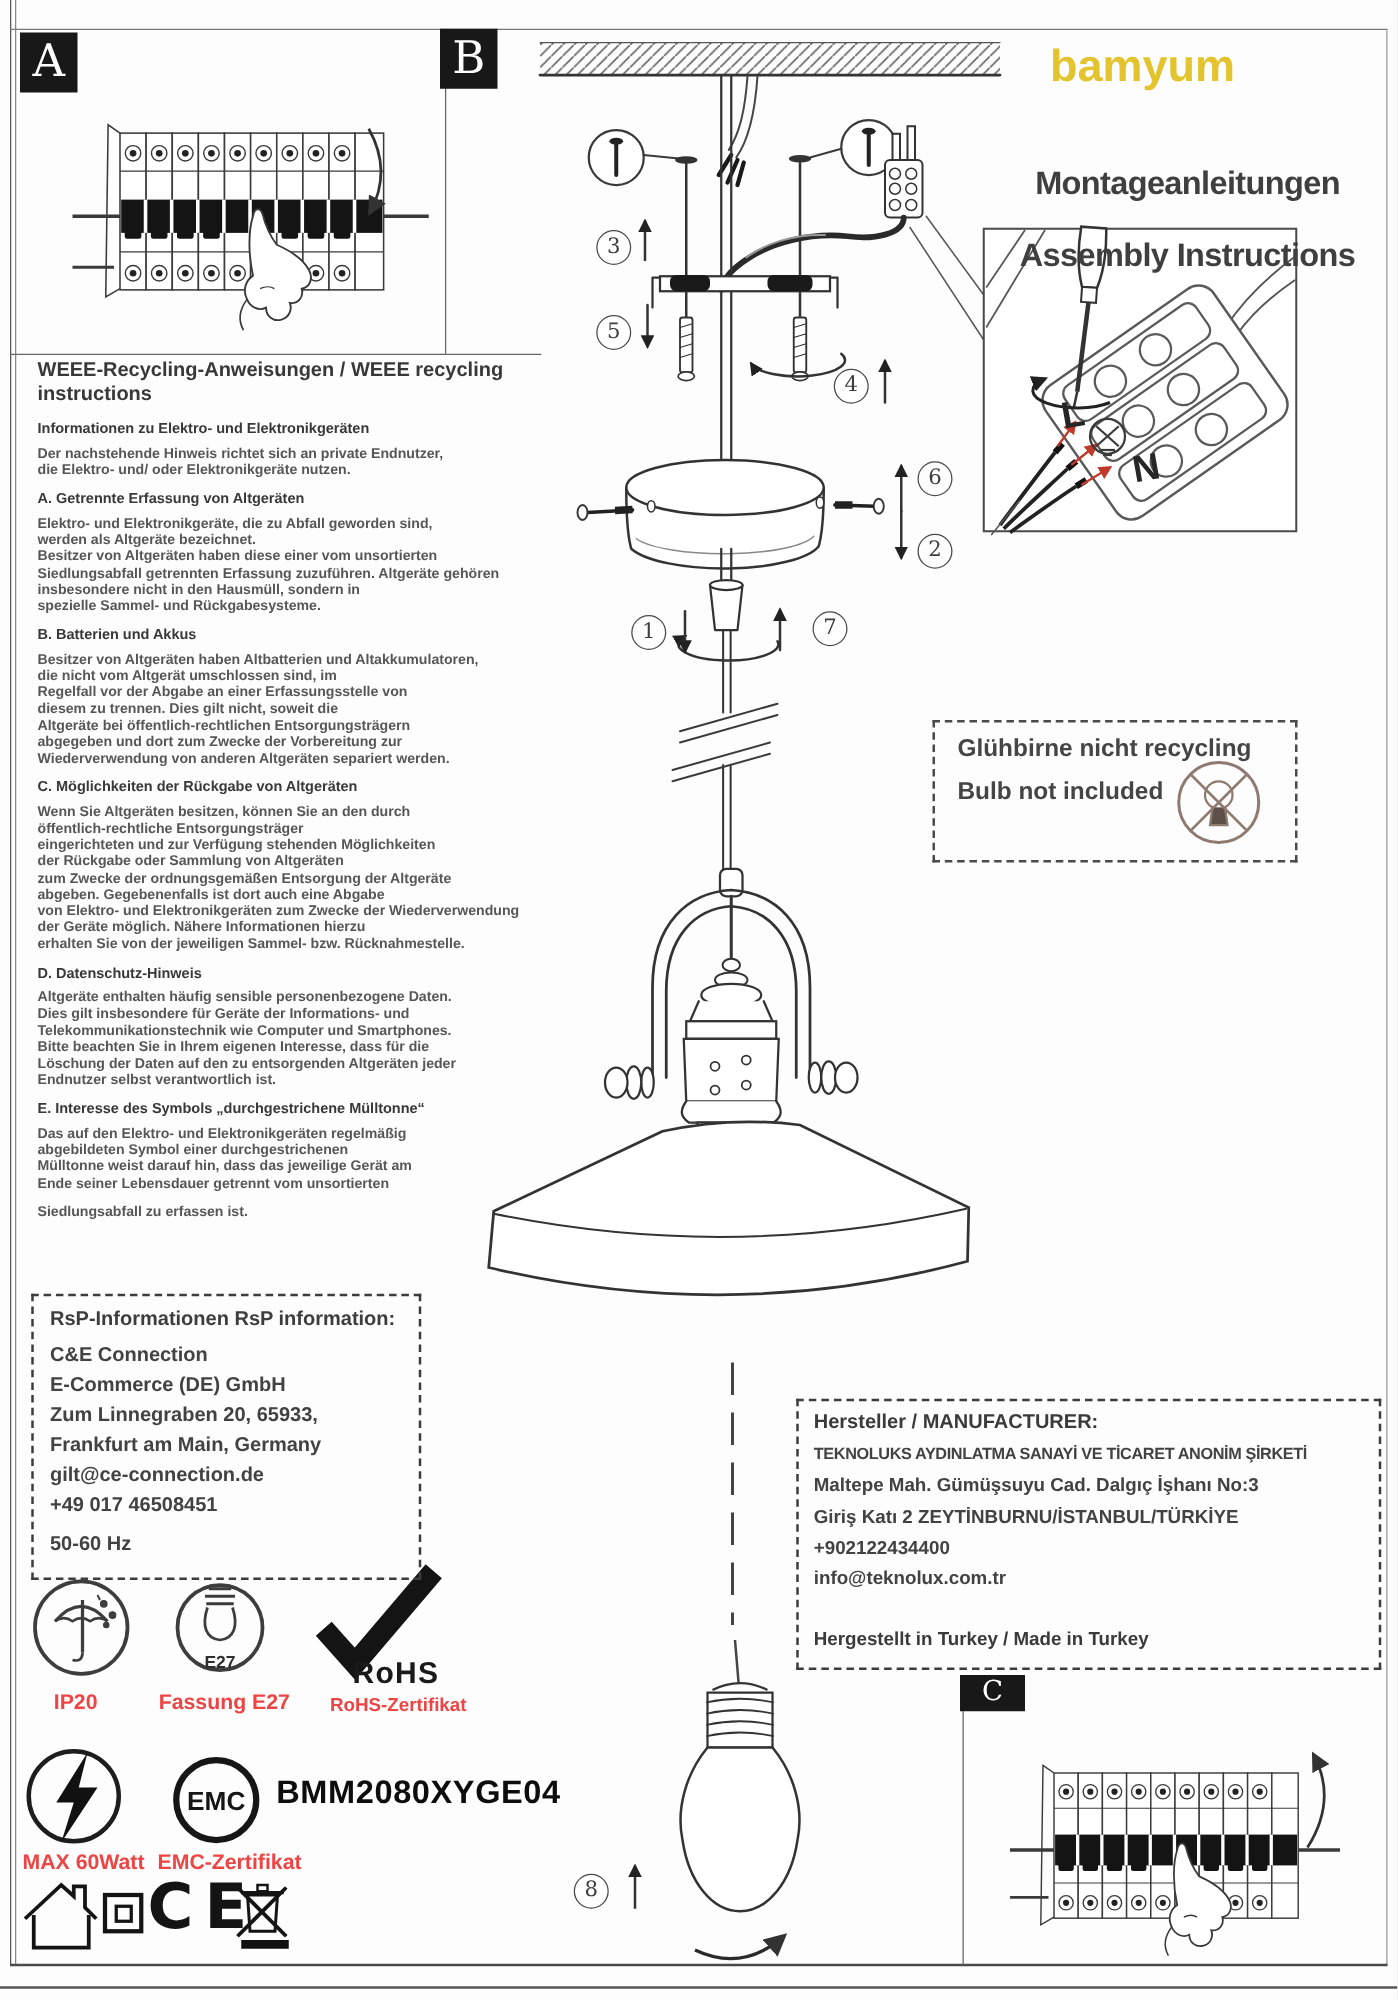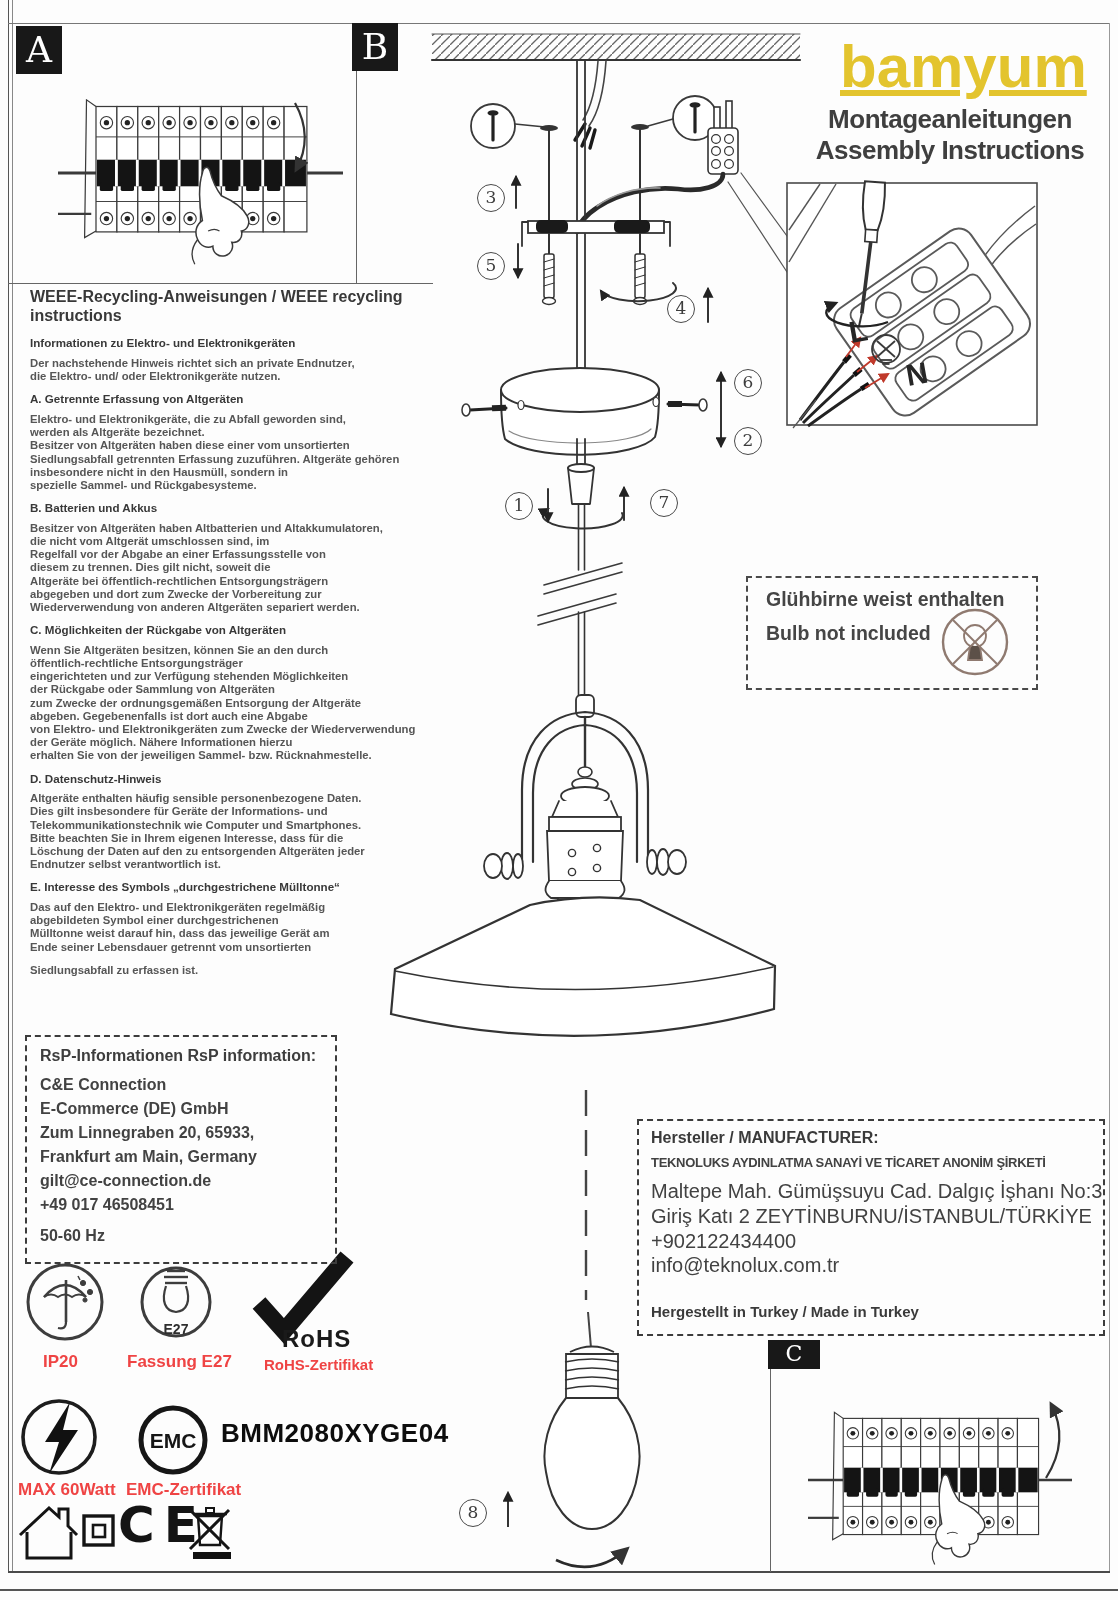--- a/index.html
+++ b/index.html
@@ -12,36 +12,36 @@
   .frame-right{left:1109px;top:23px;width:0;height:1549px;border-left:1.5px solid #999;}
   .frame-bottom1{left:8px;top:1571px;width:1102px;height:0;border-top:2px solid #4a4a4a;}
   .frame-bottom2{left:0;top:1589px;width:1118px;height:0;border-top:2.5px solid #555;}
   .div-vert-ab{left:356px;top:23px;width:0;height:260px;border-left:1.5px solid #666;}
   .div-horiz-weee{left:8px;top:283px;width:425px;height:0;border-top:1.5px solid #666;}
   .div-vert-c{left:770px;top:1362px;width:0;height:210px;border-left:1.5px solid #666;}
   .panel-letter{background:#181818;color:#fff;text-align:center;font-family:"DejaVu Serif",serif;}
   .pl-a{left:16px;top:26px;width:46px;height:48px;font-size:36px;line-height:48px;}
   .pl-b{left:352px;top:23px;width:46px;height:48px;font-size:36px;line-height:48px;}
   .pl-c{left:768px;top:1340px;width:52px;height:29px;font-size:22px;line-height:28px;}
-  .brand{left:840px;top:32px;width:210px;font-size:60px;font-weight:700;color:#e3c42e;letter-spacing:0px;text-decoration:underline;}
+  .brand{left:840px;top:32px;width:210px;font-size:36px;font-weight:700;color:#e3c42e;letter-spacing:0px;}
   .title-box{left:800px;top:104px;width:300px;text-align:center;color:#3f3f3f;font-weight:700;}
-  .title-line{font-size:26px;line-height:31px;letter-spacing:-0.5px;}
+  .title-line{font-size:26px;line-height:31px;letter-spacing:-0.5px;margin-top:27px;}
   .weee{left:30px;top:288px;width:402px;font-size:11.3px;line-height:1.17;color:#565656;font-weight:600;}
   .w-title{font-weight:700;color:#383838;font-size:16px;margin-bottom:11px;}
   .w-h{font-weight:700;color:#383838;font-size:11.6px;margin:9px 0 7px 0;}
   .w-b{white-space:pre-line;margin-bottom:7px;}
   .w-f{margin-top:10px;}
   .bulb-box{left:746px;top:576px;width:288px;height:110px;border:2px dashed #4a4a4a;}
   .bulb-line{position:absolute;left:18px;color:#454545;font-weight:600;font-size:19.5px;}
   .rsp-box{left:25px;top:1035px;width:308px;height:225px;border:2.5px dashed #3c3c3c;text-align:center;}
   .rsp-h{position:absolute;left:13px;top:10px;font-size:16px;font-weight:700;color:#3d3d3d;}
   .rsp-l{position:absolute;left:13px;font-size:16px;font-weight:600;color:#424242;}
   .man-box{left:637px;top:1119px;width:464px;height:213px;border:2.5px dashed #3c3c3c;}
   .man-h{position:absolute;left:12px;top:8px;font-size:16px;font-weight:700;color:#3a3a3a;}
-  .man-l{position:absolute;left:12px;font-size:20px;font-weight:400;color:#424242;}
+  .man-l{position:absolute;left:12px;font-size:15px;font-weight:700;color:#424242;}
   .man-l.small{font-size:13px;letter-spacing:-0.3px;font-weight:700;}
   .man-made{position:absolute;left:12px;top:182px;font-size:15px;font-weight:700;color:#3a3a3a;}
   .step{width:26px;height:26px;border:1.5px solid #4a4a4a;border-radius:50%;text-align:center;
         line-height:25px;font-family:"DejaVu Serif",serif;font-size:17px;color:#3d3d3d;background:rgba(253,253,253,.7);}
   .cert-label{font-weight:700;color:#ef4444;font-size:17px;}
   .rohs-title{font-weight:800;color:#1a1a1a;font-size:24px;letter-spacing:1px;}
   .prod-code{font-weight:800;color:#0d0d0d;font-size:26px;letter-spacing:0.5px;}
   .ce-mark{font-weight:700;color:#141414;font-size:50px;letter-spacing:9px;font-family:"DejaVu Sans",sans-serif;}
 </style>
 </head>
@@ -522,21 +522,21 @@
   <div class="abs step" style="left:477px;top:184px;">3</div>
   <div class="abs step" style="left:477px;top:252px;">5</div>
   <div class="abs step" style="left:667px;top:295px;">4</div>
   <div class="abs step" style="left:734px;top:369px;">6</div>
   <div class="abs step" style="left:734px;top:427px;">2</div>
   <div class="abs step" style="left:505px;top:492px;">1</div>
   <div class="abs step" style="left:650px;top:489px;">7</div>
   <div class="abs step" style="left:459px;top:1499px;">8</div>
 
   <div class="abs bulb-box">
-    <div class="bulb-line" style="top:10px;">Glühbirne weist enthalten</div>
+    <div class="bulb-line" style="top:10px;">Glühbirne nicht recycling</div>
     <div class="bulb-line" style="top:44px;">Bulb not included</div>
   </div>
 
   <div class="abs rsp-box">
     <div class="rsp-h">RsP-Informationen RsP information:</div>
     <div class="rsp-l" style="top:39px;">C&amp;E Connection</div>
     <div class="rsp-l" style="top:63px;">E-Commerce (DE) GmbH</div>
     <div class="rsp-l" style="top:87px;">Zum Linnegraben 20, 65933,</div>
     <div class="rsp-l" style="top:111px;">Frankfurt am Main, Germany</div>
     <div class="rsp-l" style="top:135px;">gilt@ce-connection.de</div>

